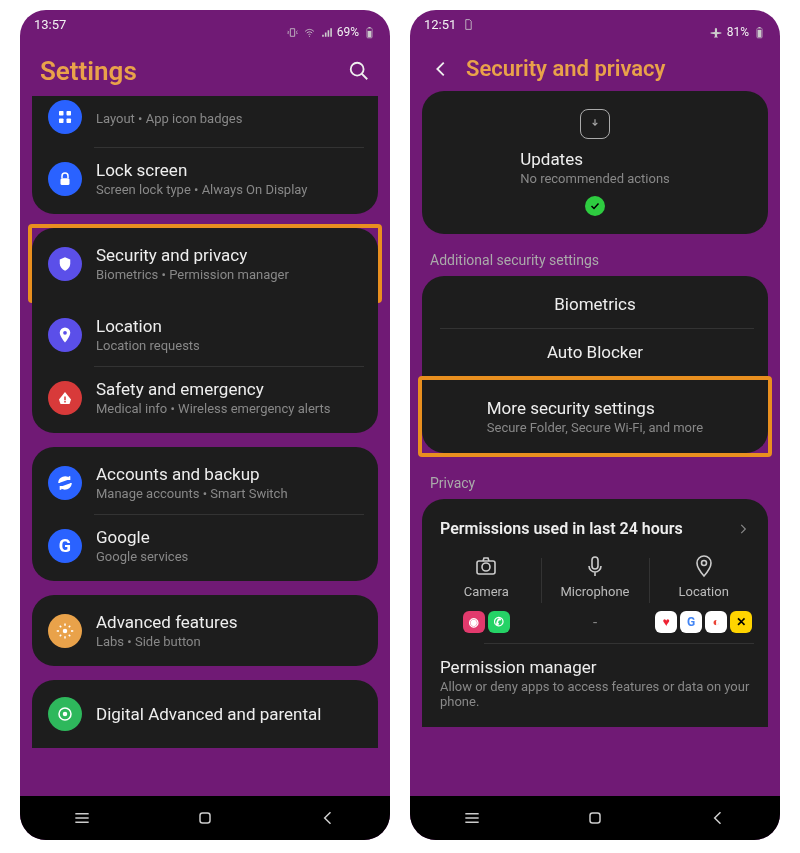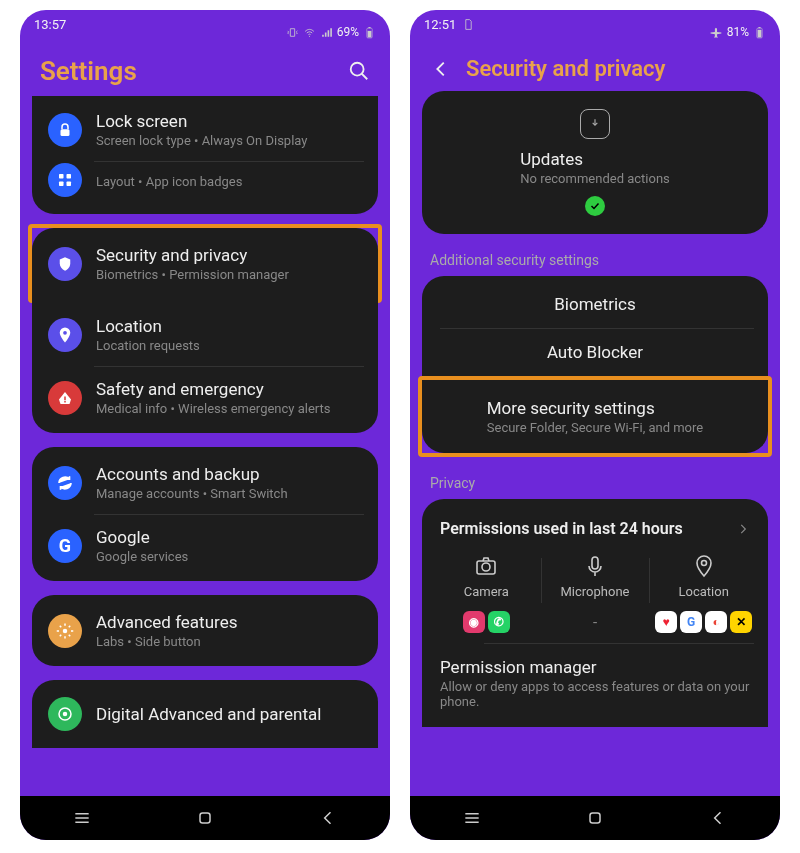--- a/index.html
+++ b/index.html
@@ -7,21 +7,21 @@
     background: #ffffff;
     font-family: -apple-system, Roboto, "Segoe UI", sans-serif;
     display: flex;
     gap: 20px;
     padding: 10px;
     justify-content: center;
   }
   .phone {
     width: 370px;
     height: 830px;
-    background: #6d28d9;
+    background: #701a75;
     border-radius: 26px;
     overflow: hidden;
     position: relative;
     color: #eee;
     display: flex;
     flex-direction: column;
   }
   .statusbar {
     height: 28px;
     display: flex;
@@ -138,43 +138,43 @@
     <h1>Settings</h1>
     <svg class="search-icon" viewBox="0 0 24 24">
         <circle cx="10" cy="10" r="7"></circle>
         <line x1="15" y1="15" x2="21" y2="21"></line>
       </svg>
   </div>
 
   <div class="content">
 
     <div class="card cut-top">
-      <div class="row">
-        <div class="icon-badge" style="background:#2a62ff">
-          <svg viewBox="0 0 24 24">
-              <rect x="6" y="11" width="12" height="9" rx="2"></rect>
-              <path d="M8 11V8a4 4 0 018 0v3" fill="none" stroke="#fff" stroke-width="2"></path>
-            </svg>
-        </div>
-        <div class="row-text">
-          <div class="row-title">Lock screen</div>
-          <div class="row-sub">Screen lock type  •  Always On Display</div>
-        </div>
-      </div>
       <div class="row" style="padding-top:2px;">
         <div class="icon-badge" style="background:#2a62ff">
           <svg viewBox="0 0 24 24">
               <rect x="4" y="4" width="6" height="6" rx="1"></rect>
               <rect x="14" y="4" width="6" height="6" rx="1"></rect>
               <rect x="4" y="14" width="6" height="6" rx="1"></rect>
               <rect x="14" y="14" width="6" height="6" rx="1"></rect>
             </svg>
         </div>
         <div class="row-text">
           <div class="row-sub">Layout  •  App icon badges</div>
+        </div>
+      </div>
+      <div class="row">
+        <div class="icon-badge" style="background:#2a62ff">
+          <svg viewBox="0 0 24 24">
+              <rect x="6" y="11" width="12" height="9" rx="2"></rect>
+              <path d="M8 11V8a4 4 0 018 0v3" fill="none" stroke="#fff" stroke-width="2"></path>
+            </svg>
+        </div>
+        <div class="row-text">
+          <div class="row-title">Lock screen</div>
+          <div class="row-sub">Screen lock type  •  Always On Display</div>
         </div>
       </div>
     </div>
 
     <div class="highlight" style="margin-bottom:10px;">
       <div class="card" style="margin:0;border-radius:22px 22px 0 0;">
         <div class="row">
           <div class="icon-badge" style="background:#5b4fe9">
             <svg viewBox="0 0 24 24">
                 <path d="M12 3l7 3v5c0 5-3 8-7 10-4-2-7-5-7-10V6z"></path>

